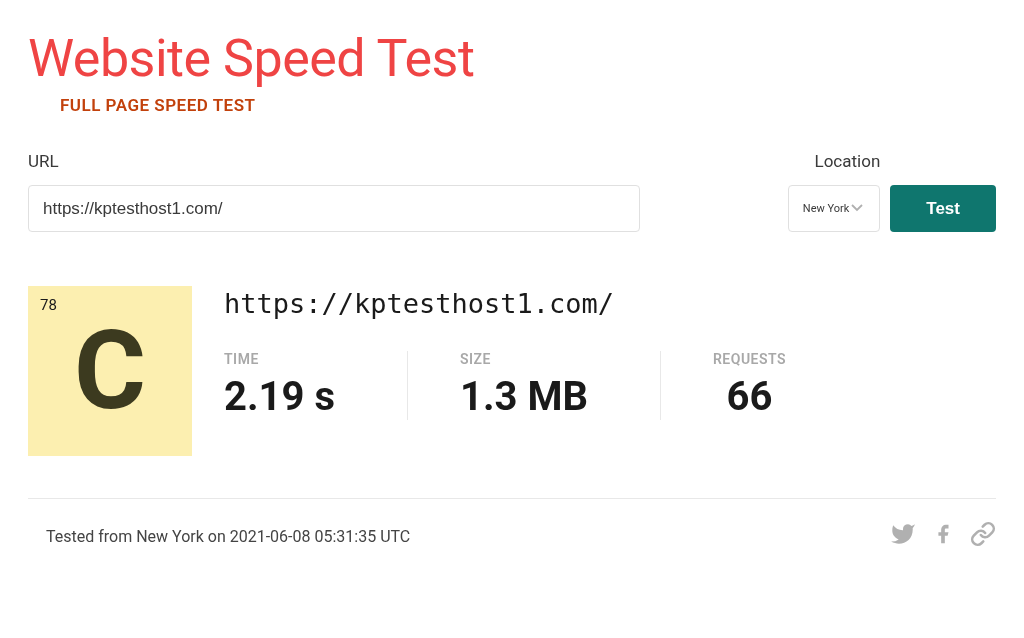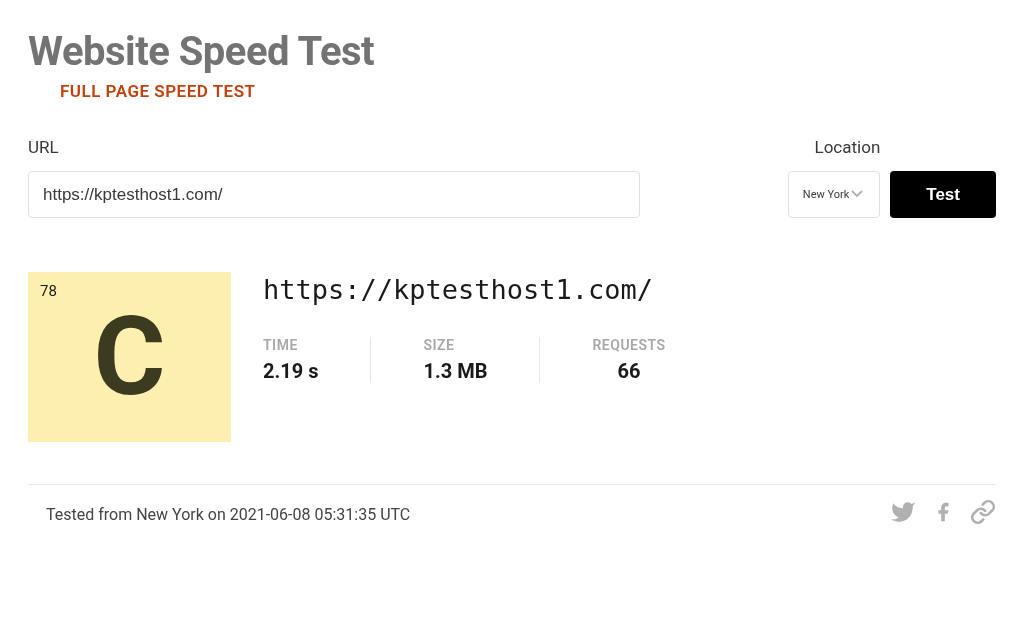--- a/index.html
+++ b/index.html
@@ -7,23 +7,23 @@
       margin: 0;
       padding: 0;
     }
     body {
       font-family: -apple-system, BlinkMacSystemFont, "Segoe UI", Roboto, Helvetica, Arial, sans-serif;
       background: #fff;
       color: #1a1a1a;
       padding: 28px 28px 28px 28px;
     }
     .header-title {
-      font-size: 40px;
-      font-weight: 700;
-      color: #737373;
+      font-size: 52px;
+      font-weight: 400;
+      color: #ef4444;
       letter-spacing: -0.5px;
     }
     .header-subtitle {
       font-size: 17px;
       font-weight: 600;
       color: #c2410c;
       text-transform: uppercase;
       letter-spacing: 0.5px;
       margin-top: 6px;
       margin-left: 32px;
@@ -76,37 +76,37 @@
       align-items: center;
       justify-content: space-between;
       cursor: pointer;
     }
     .chevron {
       color: #b0b0b0;
     }
     .test-button {
       height: 47px;
       padding: 0 36px;
-      background: #000000;
+      background: #0f766e;
       color: #fff;
       border: none;
       border-radius: 4px;
       font-size: 17px;
       font-weight: 700;
       cursor: pointer;
     }
     .results {
       display: flex;
       gap: 32px;
       margin-top: 54px;
       padding-bottom: 42px;
       border-bottom: 1px solid #e8e8e8;
     }
     .grade-box {
-      width: 203px;
+      width: 164px;
       height: 170px;
       background: #fcefb0;
       position: relative;
       display: flex;
       align-items: center;
       justify-content: center;
     }
     .grade-score {
       position: absolute;
       top: 10px;
@@ -129,46 +129,46 @@
       font-family: "SF Mono", "Menlo", "Consolas", monospace;
       font-size: 27px;
       color: #1a1a1a;
       margin-bottom: 32px;
       margin-top: 2px;
     }
     .stats {
       display: flex;
     }
     .stat {
-      padding-right: 52px;
+      padding-right: 72px;
       margin-right: 52px;
       border-right: 1px solid #e8e8e8;
     }
     .stat:last-child {
       border-right: none;
       text-align: center;
     }
     .stat-label {
       font-size: 14px;
       font-weight: 600;
       color: #a8a8a8;
       text-transform: uppercase;
       letter-spacing: 0.5px;
       margin-bottom: 6px;
     }
     .stat-value {
-      font-size: 20px;
+      font-size: 40px;
       font-weight: 700;
       color: #1a1a1a;
     }
     .footer {
       display: flex;
       justify-content: space-between;
       align-items: center;
-      margin-top: 14px;
+      margin-top: 22px;
       padding-left: 18px;
     }
     .tested-info {
       font-size: 16px;
       color: #444;
     }
     .share-icons {
       display: flex;
       gap: 16px;
       align-items: center;

